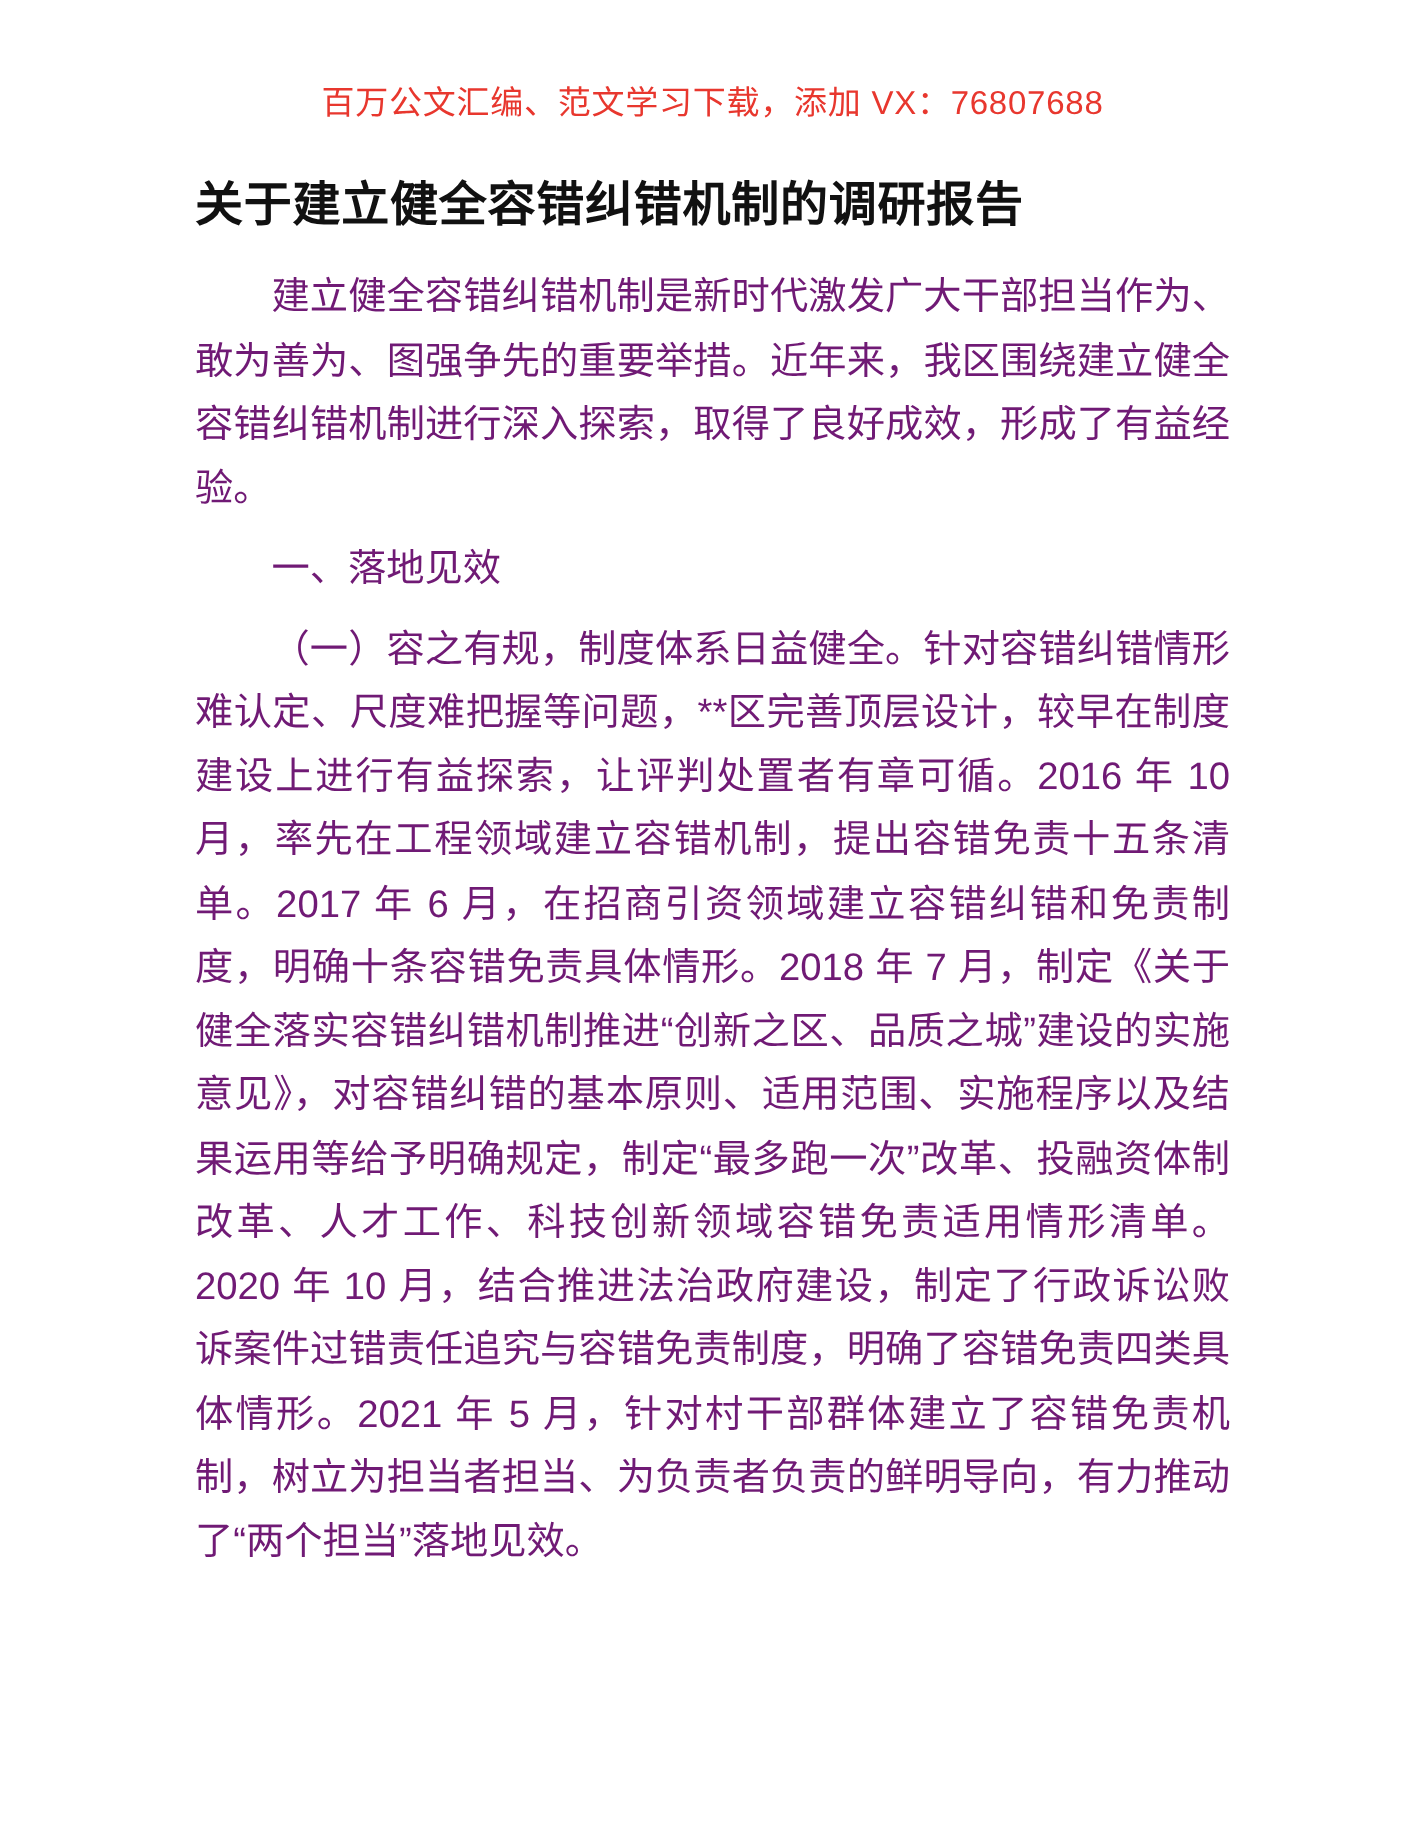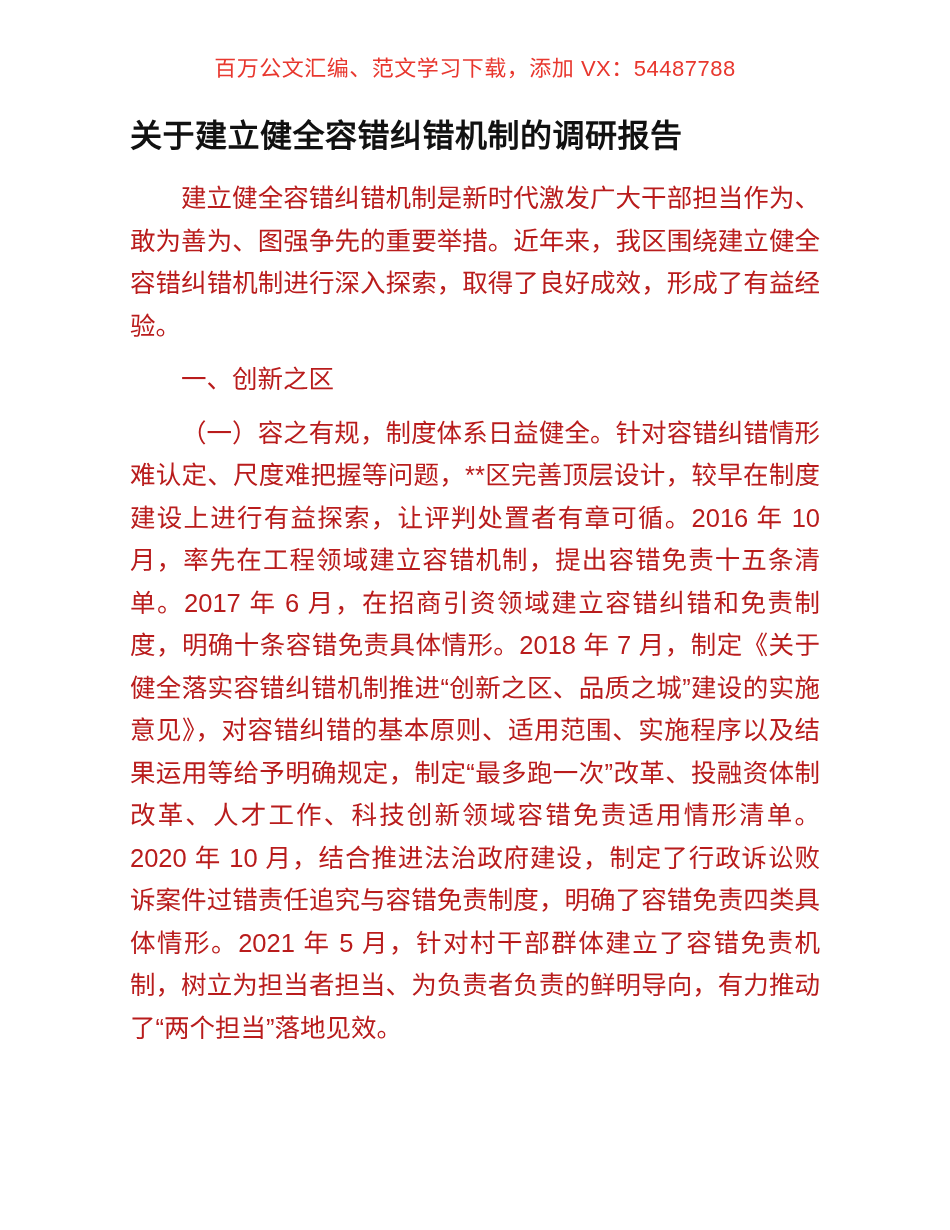--- a/index.html
+++ b/index.html
@@ -35,47 +35,47 @@
     font-size: 32px;
     line-height: 46px;
     font-weight: 700;
     color: #111111;
     letter-spacing: 0.5px;
   }
   .doc-body {
     font-size: 25.5px;
     line-height: 42.5px;
     text-align: justify;
-    color: #b91c1c;
+    color: #701a75;
   }
   .doc-body p,
   .doc-body h2 {
     margin: 0 0 11px 0;
     padding: 0;
     font-size: 25.5px;
     line-height: 42.5px;
     font-weight: 400;
     text-indent: 2em;
   }
   .doc-body p {
     text-align: justify;
   }
 </style>
 </head>
 <body>
 
 <div class="page">
 
-  <div class="watermark-notice">百万公文汇编、范文学习下载，添加 VX：54487788</div>
+  <div class="watermark-notice">百万公文汇编、范文学习下载，添加 VX：76807688</div>
 
   <h1 class="doc-title">关于建立健全容错纠错机制的调研报告</h1>
 
   <div class="doc-body">
 
     <p>建立健全容错纠错机制是新时代激发广大干部担当作为、敢为善为、图强争先的重要举措。近年来，我区围绕建立健全容错纠错机制进行深入探索，取得了良好成效，形成了有益经验。</p>
 
-    <h2>一、创新之区</h2>
+    <h2>一、落地见效</h2>
 
     <p>（一）容之有规，制度体系日益健全。针对容错纠错情形难认定、尺度难把握等问题，**区完善顶层设计，较早在制度建设上进行有益探索，让评判处置者有章可循。2016 年 10 月，率先在工程领域建立容错机制，提出容错免责十五条清单。2017 年 6 月，在招商引资领域建立容错纠错和免责制度，明确十条容错免责具体情形。2018 年 7 月，制定《关于健全落实容错纠错机制推进“创新之区、品质之城”建设的实施意见》，对容错纠错的基本原则、适用范围、实施程序以及结果运用等给予明确规定，制定“最多跑一次”改革、投融资体制改革、人才工作、科技创新领域容错免责适用情形清单。2020 年 10 月，结合推进法治政府建设，制定了行政诉讼败诉案件过错责任追究与容错免责制度，明确了容错免责四类具体情形。2021 年 5 月，针对村干部群体建立了容错免责机制，树立为担当者担当、为负责者负责的鲜明导向，有力推动了“两个担当”落地见效。</p>
 
   </div>
 
 </div>
 
 </body></html>

